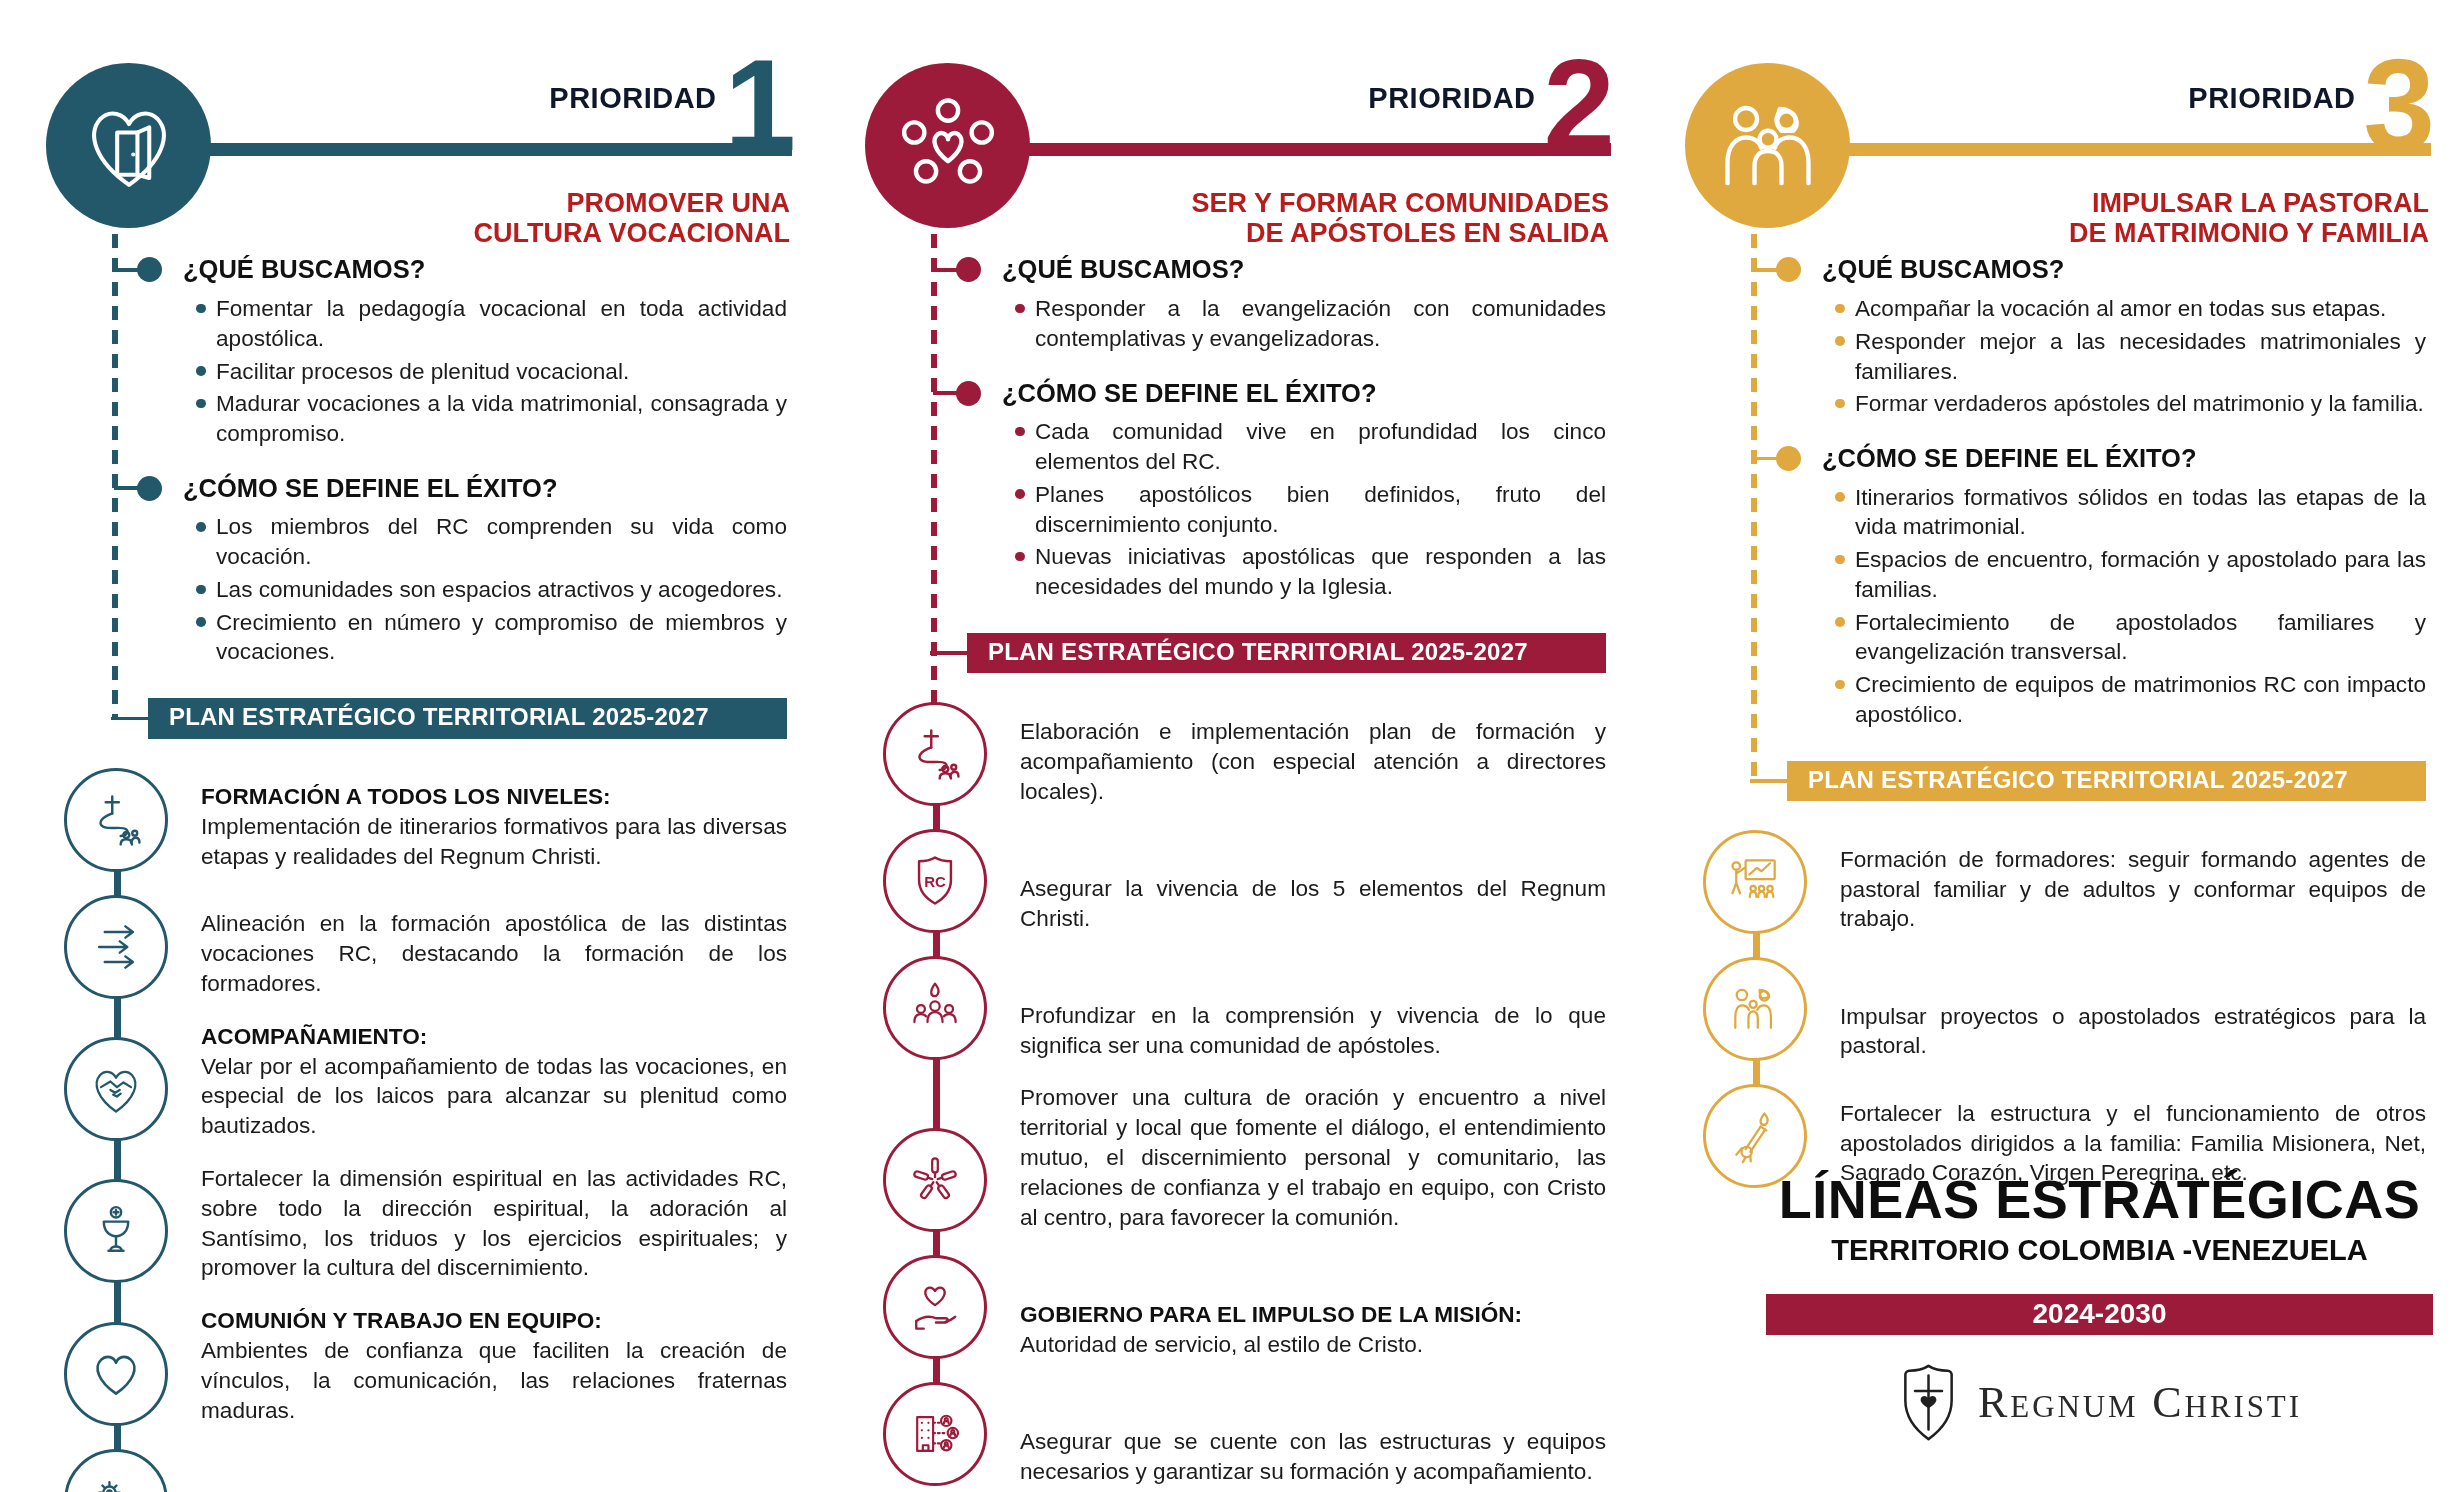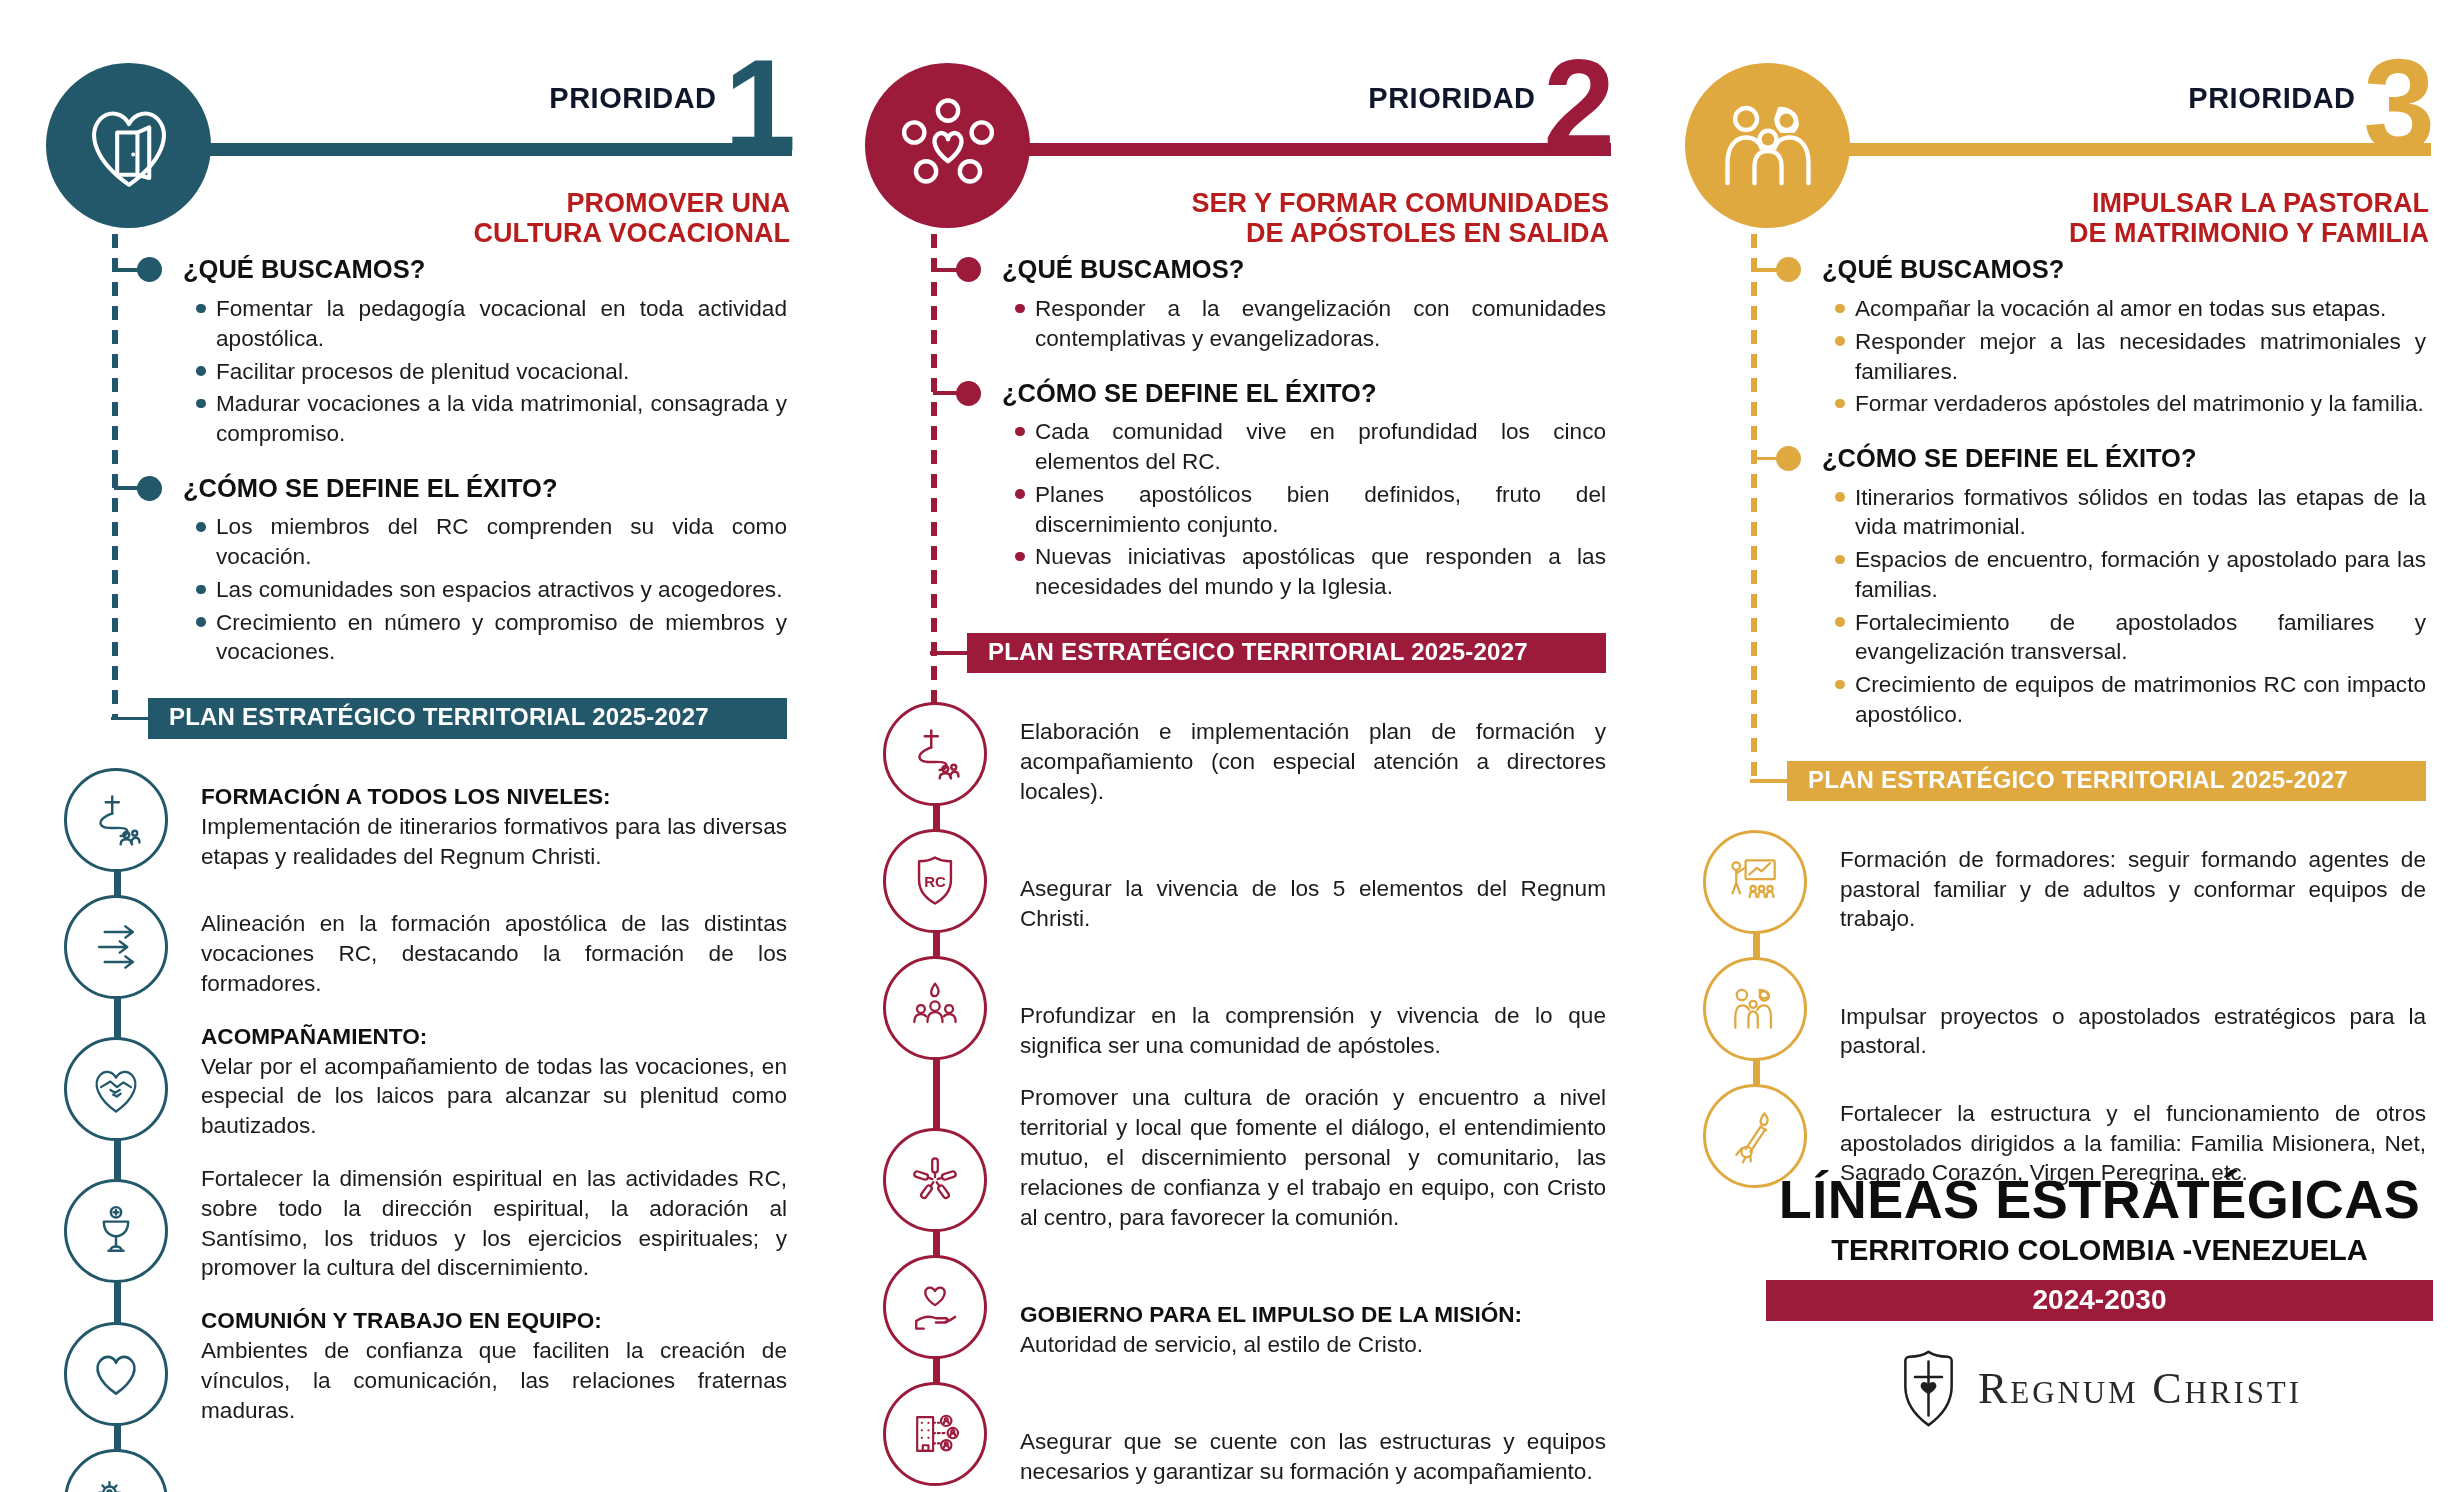--- a/index.html
+++ b/index.html
@@ -32,21 +32,21 @@
   .item{display:flex;align-items:flex-end;margin-bottom:23px;position:relative;gap:12px;}
   .icon-circle{flex:none;width:98px;height:98px;margin-left:-119px;margin-right:21px;background:#fff;
         border:3.8px solid var(--c);border-radius:50%;color:var(--c);
         display:flex;align-items:center;justify-content:center;position:relative;z-index:1;}
   .icon-circle svg{width:60px;height:60px;}
   .txt{flex:1;line-height:1.32;text-align:justify;}
   .ih{display:block;font-weight:800;color:#101010;}
   .footer{position:absolute;left:1766px;top:1168px;width:667px;text-align:center;color:#0e0e0e;}
   .f-title{font-size:54px;font-weight:800;letter-spacing:0.5px;}
   .f-sub{font-size:29px;font-weight:800;margin-top:3.8px;}
-  .f-years{margin-top:13px;color:#fff;font-size:28px;font-weight:700;padding:3.8px 0 5.8px;}
+  .f-years{margin-top:27px;color:#fff;font-size:28px;font-weight:700;padding:3.8px 0 5.8px;}
   .f-brand{margin-top:27px;display:flex;align-items:center;justify-content:center;gap:18px;color:#1f1f1f;text-align:right;}
   .crest svg{width:63px;height:81px;display:block;}
   .brand-name{font-family:"Liberation Serif",serif;font-variant:small-caps;font-size:44px;
         letter-spacing:2.9px;color:#2a2a2a;}
 </style>
 </head>
 <body>
 
 <div class="page">
   <div id="columns-root">

